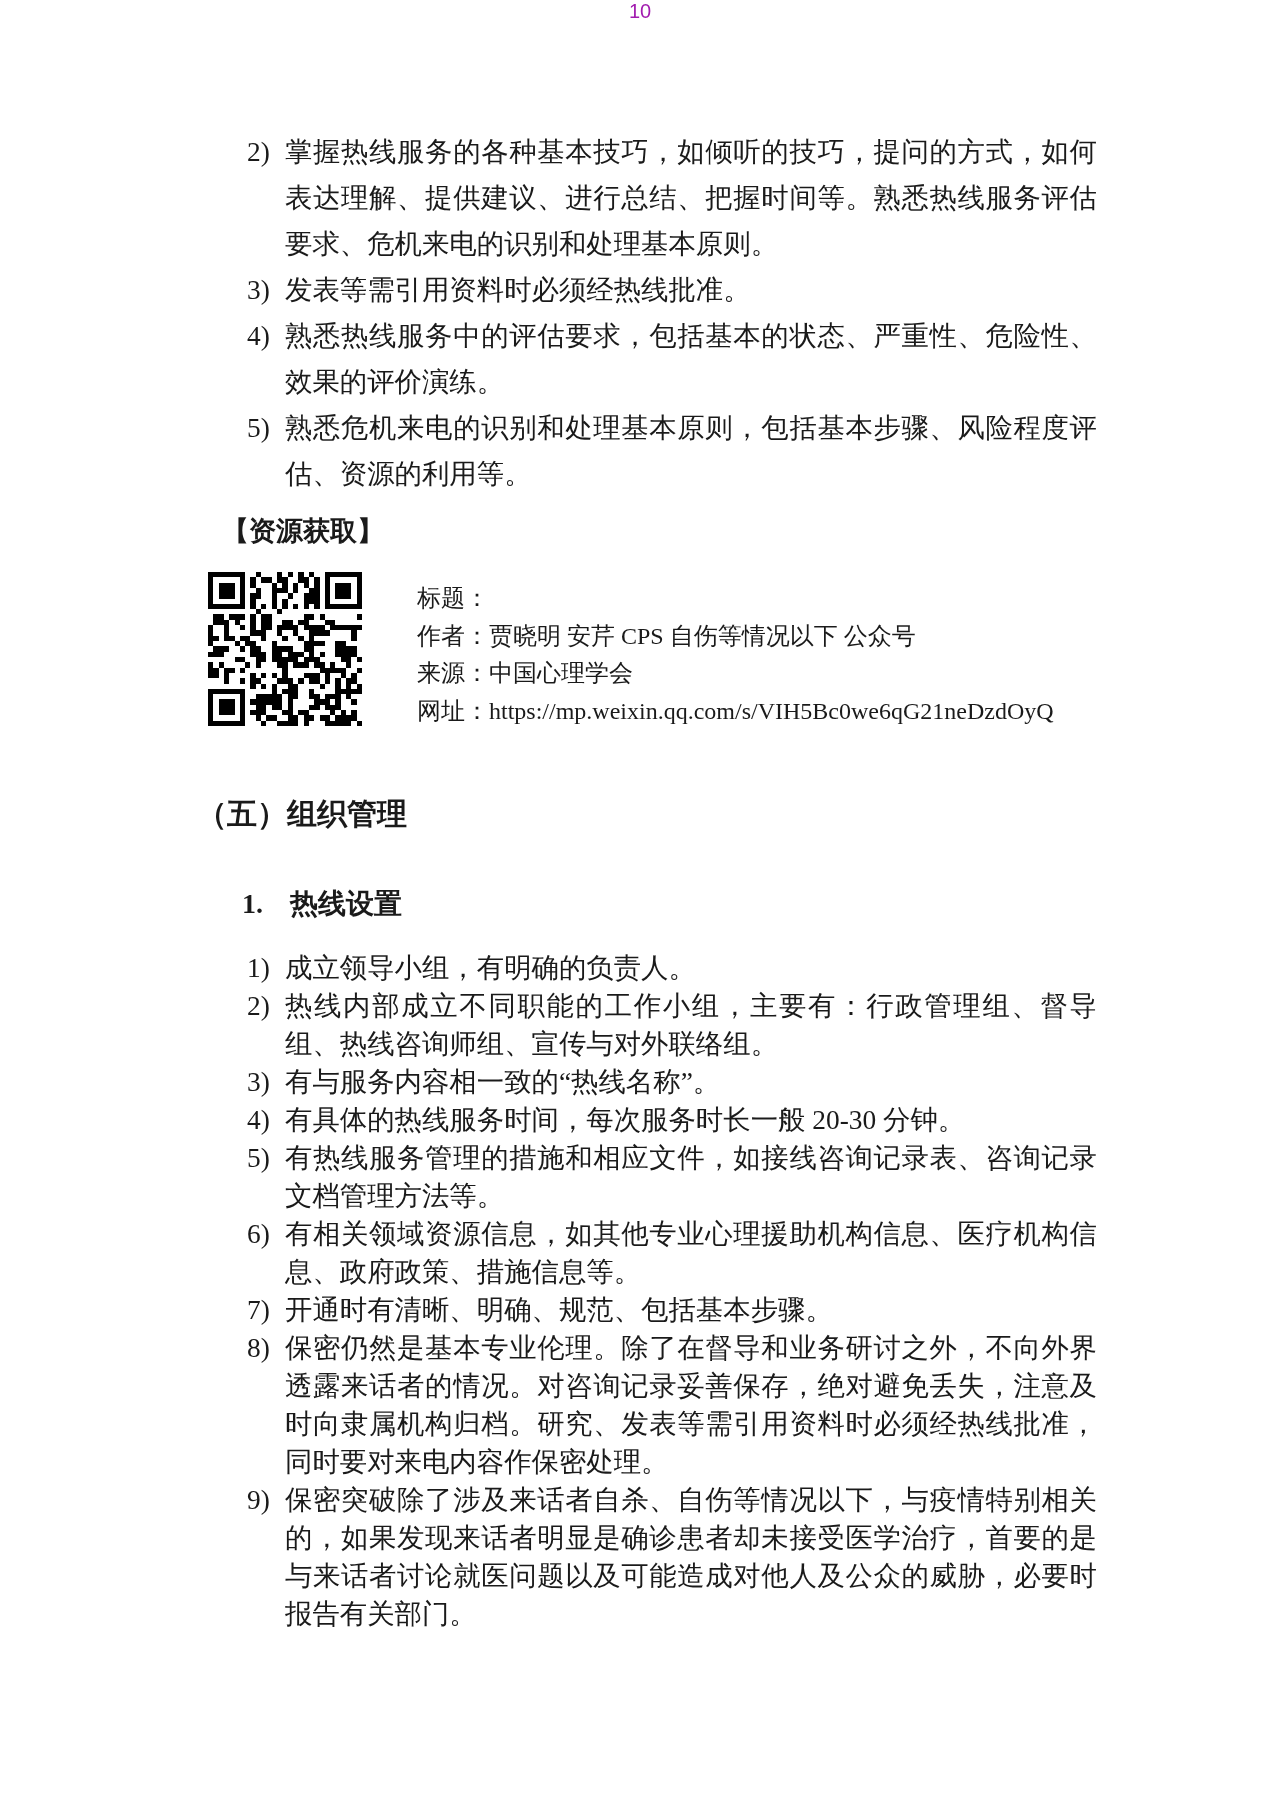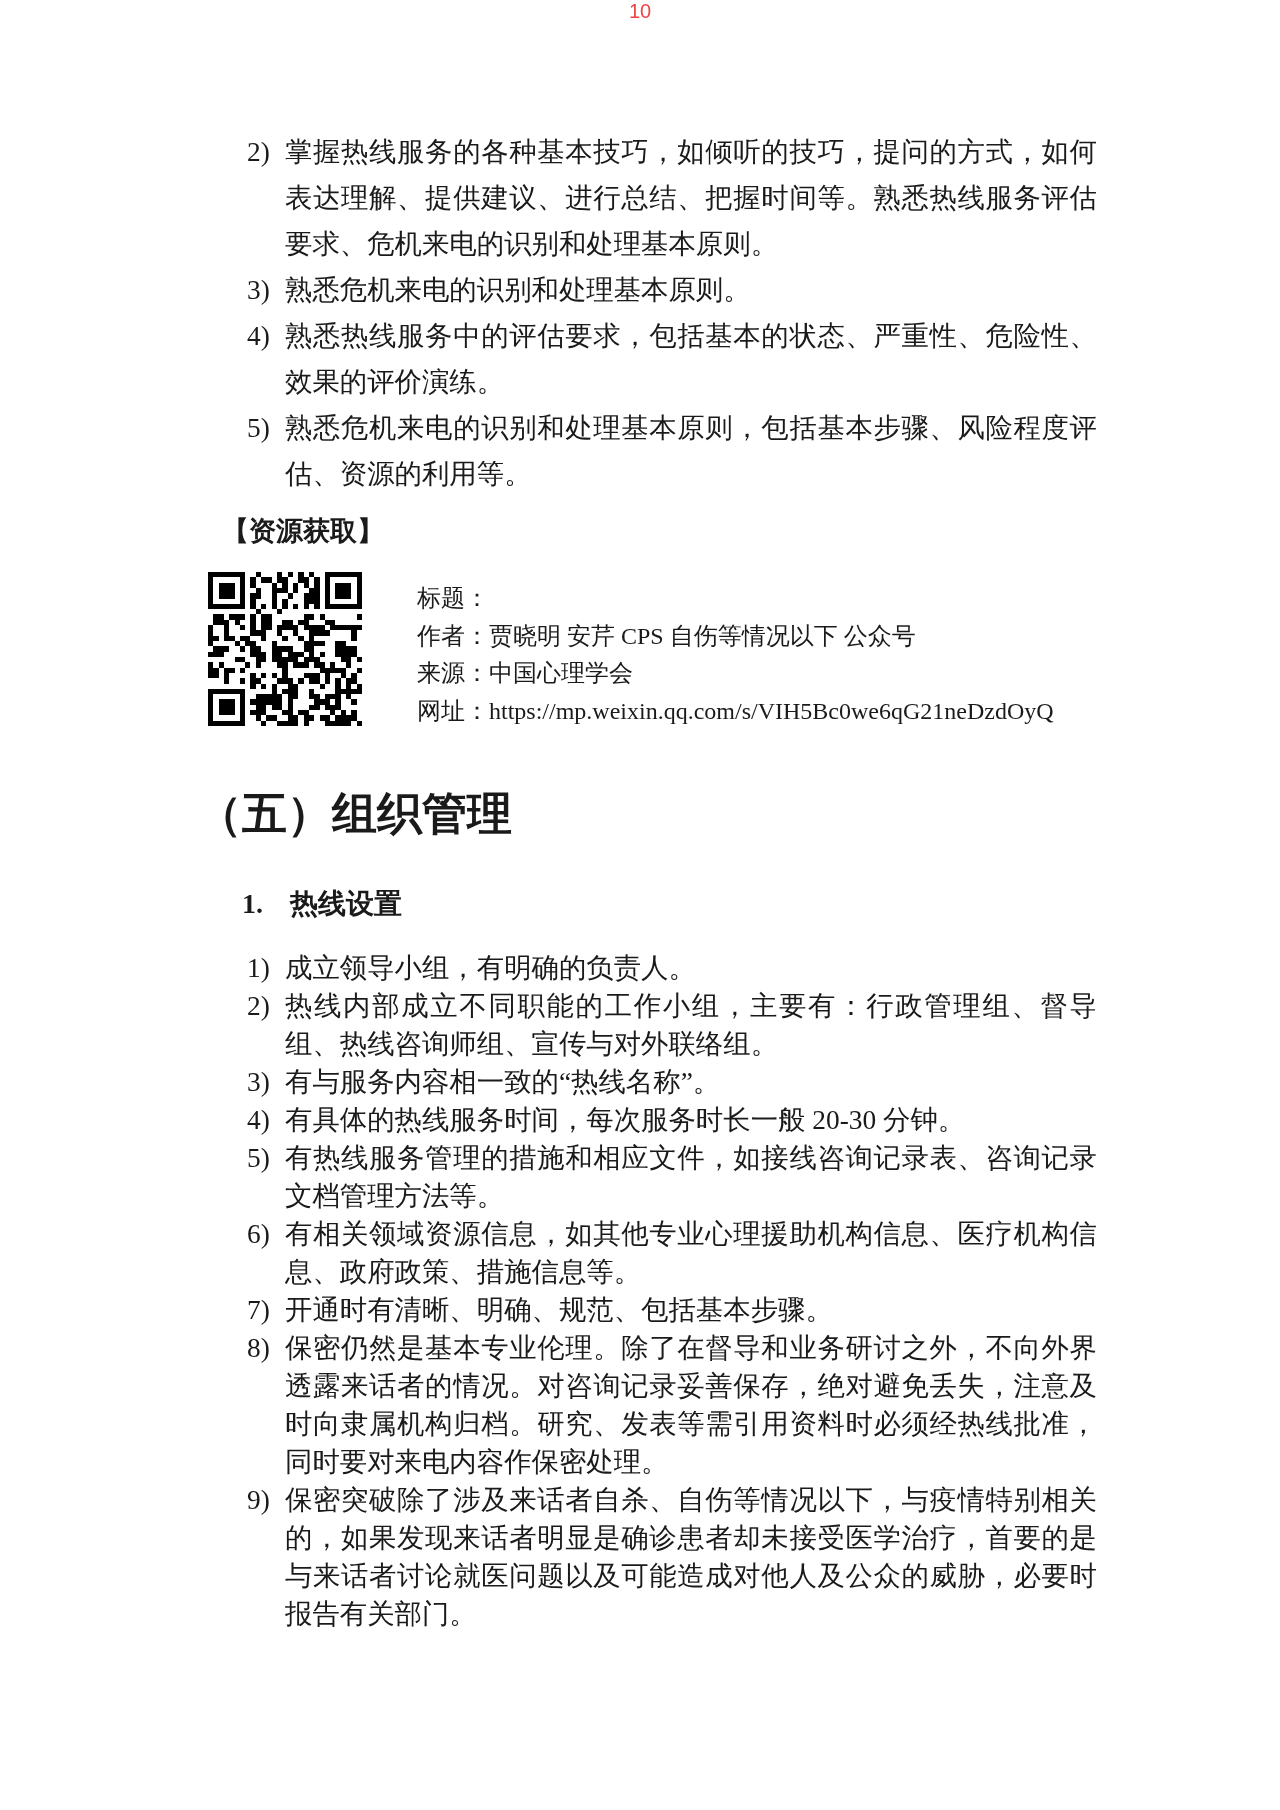--- a/index.html
+++ b/index.html
@@ -22,43 +22,43 @@
   #list-setup { top:949px; font-size:27.4px; line-height:38px; }
 
   
   #resource-heading { left:222px; top:513px; font-size:27px; font-weight:700; }
   #qr-box { left:208px; top:572px; width:154px; height:154px; }
   #qr-box svg { width:100%; height:100%; display:block; }
   #resource-info { left:391px; top:580px; font-size:24px; line-height:37.5px;margin-left:26px; }
   #resource-info .field { display:flex; white-space:nowrap; }
 
   
-  #section-heading { left:197px; top:792px; font-size:45px; font-weight:700; line-height:44px; }
+  #section-heading { left:197px; top:792px; font-size:30px; font-weight:700; line-height:44px; }
   #subsection { left:242px; top:886px; font-size:28px; font-weight:700; display:flex; line-height:36px; }
   #subsection .marker { flex:0 0 48px; }
 
   #page-number {
     left:0; right:0; top:1692px; text-align:center;
     font-size:20px; font-family:"Liberation Sans","DejaVu Sans",sans-serif;
-    color:#ef4444;
+    color:#a21caf;
   }
 </style>
 </head>
 <body>
 
 <div id="list-top" class="num-list">
 
     <div class="li">
       <span class="marker">2)</span>
       <div class="txt">掌握热线服务的各种基本技巧，如倾听的技巧，提问的方式，如何表达理解、提供建议、进行总结、把握时间等。熟悉热线服务评估要求、危机来电的识别和处理基本原则。</div>
     </div>
 
     <div class="li">
       <span class="marker">3)</span>
-      <div class="txt">熟悉危机来电的识别和处理基本原则。</div>
+      <div class="txt">发表等需引用资料时必须经热线批准。</div>
     </div>
 
     <div class="li">
       <span class="marker">4)</span>
       <div class="txt">熟悉热线服务中的评估要求，包括基本的状态、严重性、危险性、效果的评价演练。</div>
     </div>
 
     <div class="li">
       <span class="marker">5)</span>
       <div class="txt">熟悉危机来电的识别和处理基本原则，包括基本步骤、风险程度评估、资源的利用等。</div>

